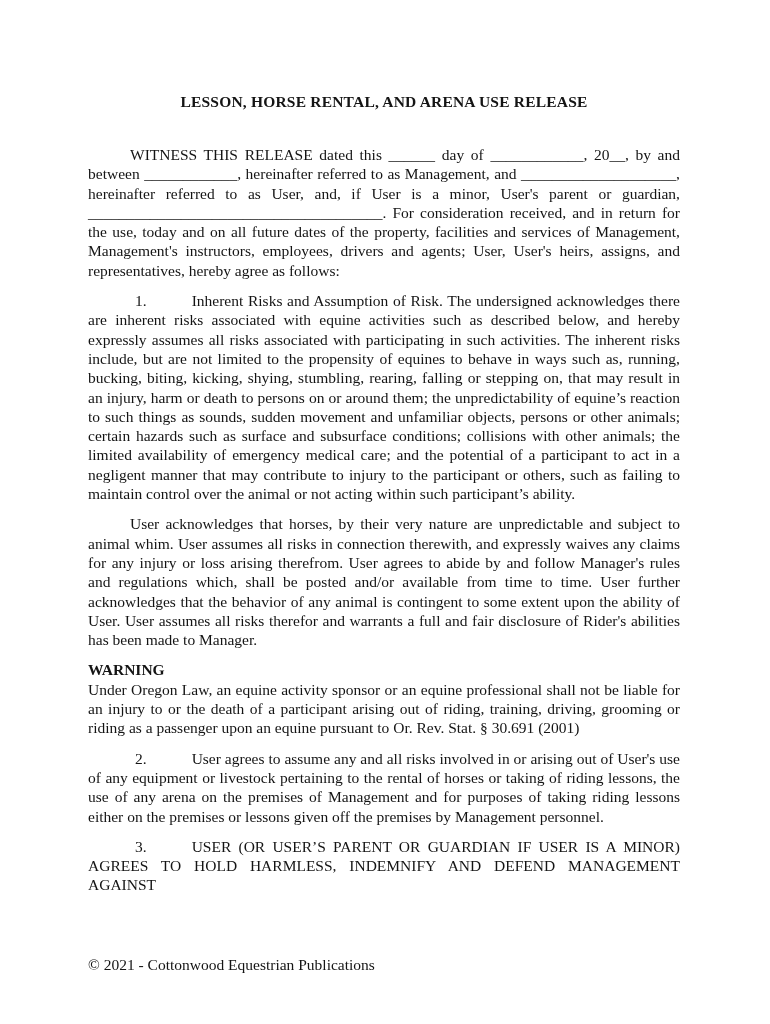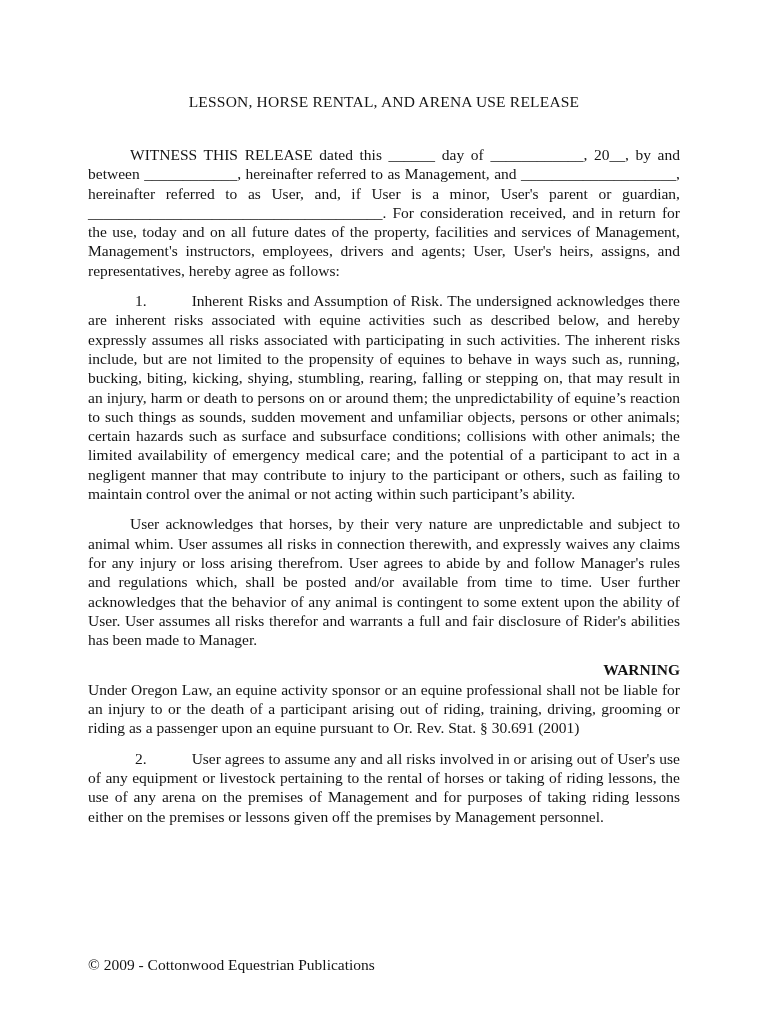--- a/index.html
+++ b/index.html
@@ -13,38 +13,38 @@
     position: relative;
     width: 770px; height: 1024px;
     box-sizing: border-box;
     padding: 92px 90px 0 88px;
     overflow: hidden;
     background: #ffffff;
   }
   .doc-title {
     margin: 0 0 34px 0;
     text-align: center;
-    font-weight: 400;
+    font-weight: 700;
     font-size: 15.5px;
     line-height: 19px;
     letter-spacing: 0.2px;
   }
   .para {
     margin: 11px 0 0 0;
     font-size: 15.5px;
     line-height: 19.3px;
     text-align: justify;
   }
   .para.first { margin-top: 10px; }
   .indent { text-indent: 42px; }
   .numbered { text-indent: 47px; }
   .tab { display: inline-block; width: 45px; }
   .warning-head {
     margin: 11px 0 0 0;
-    text-align: right;
+    text-align: left;
     font-weight: 700;
     font-size: 15.5px;
     line-height: 19.3px;
   }
   .bold-para {
     margin-top: 0;
     font-weight: 400;
     text-indent: 0;
   }
   .doc-footer {
@@ -68,16 +68,17 @@
 
   <p class="para indent">User acknowledges that horses, by their very nature are unpredictable and subject to animal whim.  User assumes all risks in connection therewith, and expressly waives any claims for any injury or loss arising therefrom.  User agrees to abide by and follow Manager's rules and regulations which, shall be posted and/or available from time to time.  User further acknowledges that the behavior of any animal is contingent to some extent upon the ability of User.  User assumes all risks therefor and warrants a full and fair disclosure of Rider's abilities has been made to Manager.</p>
 
 
   <p class="warning-head">WARNING</p>
 
   <p class="para bold-para">Under Oregon Law, an equine activity sponsor or an equine professional shall not be liable for an injury to or the death of a participant arising out of riding, training, driving, grooming or riding as a passenger upon an equine pursuant to Or. Rev. Stat. § 30.691 (2001)</p>
 
   <p class="para numbered"><span class="num">2.</span><span class="tab"></span><span>User agrees to assume any and all risks involved in or arising out of User's use of any equipment or livestock pertaining to the rental of horses or taking of riding lessons, the use of any arena on the premises of Management and for purposes of taking riding lessons either on the premises or lessons given off the premises by Management personnel.</span></p>
 
+  <p class="para numbered"><span class="num">3.</span><span class="tab"></span><span>USER (OR USER’S PARENT OR GUARDIAN IF USER IS A MINOR) AGREES TO HOLD HARMLESS, INDEMNIFY AND DEFEND MANAGEMENT AGAINST</span></p>
 
-  <div class="doc-footer">© 2009 - Cottonwood Equestrian Publications</div>
+  <div class="doc-footer">© 2021 - Cottonwood Equestrian Publications</div>
 
 </main>
 
 </body></html>

